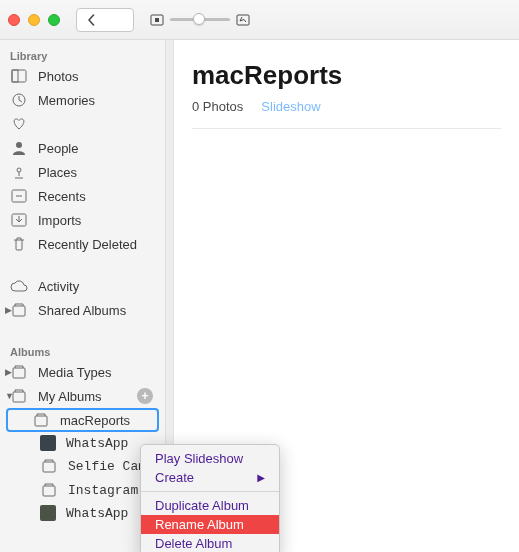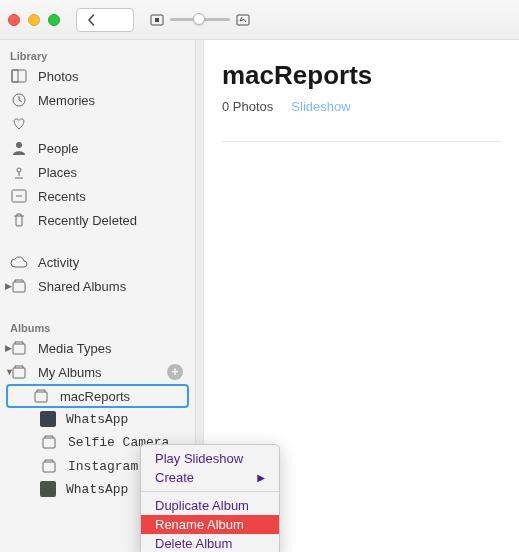--- a/index.html
+++ b/index.html
@@ -57,21 +57,21 @@
       height: 12px;
       background: #fff;
       border: 0.5px solid #b6b6b6;
       border-radius: 50%;
       top: -5px;
       left: 38%;
       box-shadow: 0 1px 2px rgba(0,0,0,0.15);
     }
     .body-wrap { display: flex; height: calc(100% - 40px); }
     .sidebar {
-      width: 196px;
+      width: 166px;
       background: #f4f4f4;
       border-right: 1px solid #dedede;
       overflow-y: auto;
       padding-top: 4px;
       padding-bottom: 0;
       position: relative;
     }
     .sidebar::-webkit-scrollbar { width: 10px; }
     .section-header {
       font-size: 11px;
@@ -150,21 +150,21 @@
       font-size: 26px;
       font-weight: 700;
       color: #181818;
       margin-bottom: 8px;
     }
     .subbar {
       display: flex;
       gap: 18px;
       font-size: 13px;
       color: #868686;
-      padding-bottom: 27px;
+      padding-bottom: 14px;
       border-bottom: 1px solid #e8e8e8;
     }
     .subbar .count { color: #4a4a4a; }
     .subbar .link { color: #0f82ff; opacity: 0.55; }
     .context-menu {
       position: absolute;
       left: 140px;
       top: 444px;
       width: 140px;
       background: #f3f3f3;
@@ -287,20 +287,29 @@
       <span class="icon">
           <svg width="16" height="14" viewBox="0 0 16 14">
             <rect x="1" y="1" width="14" height="12" rx="1.5" stroke="#6a6a6a" fill="none" stroke-width="1"></rect>
             <path d="M5 7 h6" stroke="#6a6a6a" stroke-width="1"></path>
           </svg>
         </span>
       <span class="label">Recents</span>
     </div>
     <div class="sidebar-item">
       <span class="icon">
+          <svg width="16" height="14" viewBox="0 0 16 14">
+            <rect x="1" y="1" width="14" height="12" rx="1.5" stroke="#6a6a6a" fill="none" stroke-width="1"></rect>
+            <path d="M8 3 v5 M5 6 l3 3 l3-3" stroke="#6a6a6a" fill="none" stroke-width="1"></path>
+          </svg>
+        </span>
+      <span class="label">Imports</span>
+    </div>
+    <div class="sidebar-item">
+      <span class="icon">
           <svg width="14" height="16" viewBox="0 0 14 16">
             <path d="M2 4 h10 M4 4 v9 a1 1 0 0 0 1 1 h4 a1 1 0 0 0 1-1 V4 M5 4 V2 h4 v2" stroke="#6a6a6a" fill="none" stroke-width="1"></path>
           </svg>
         </span>
       <span class="label">Recently Deleted</span>
     </div>
 
     <div class="section-gap"></div>
     <div class="sidebar-item">
       <span class="icon">

